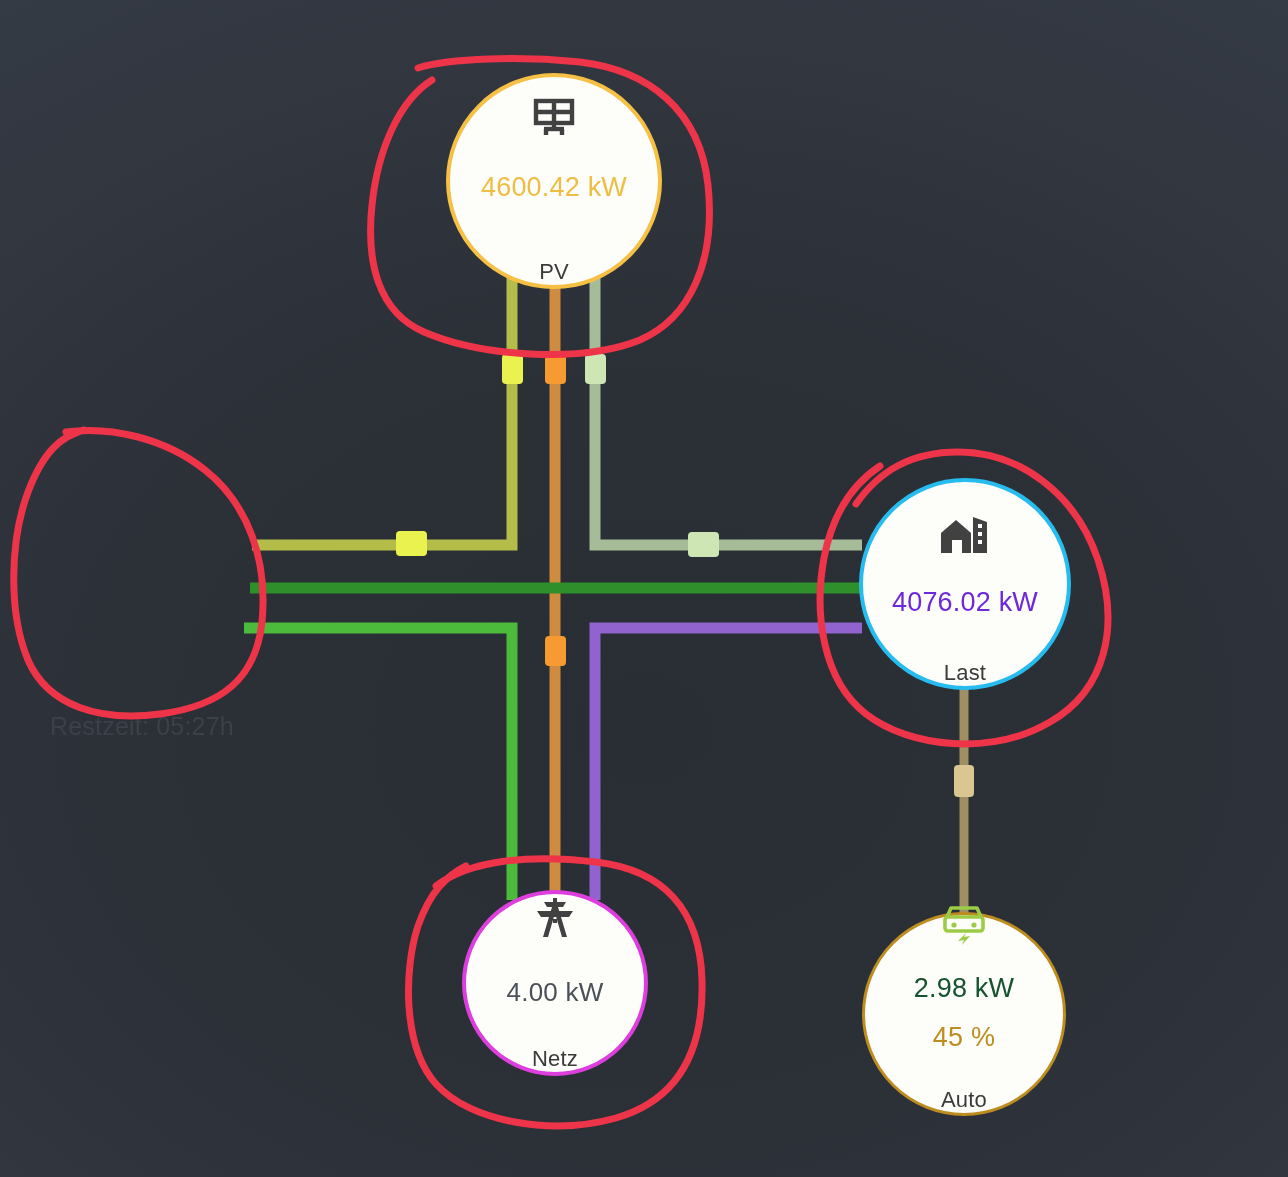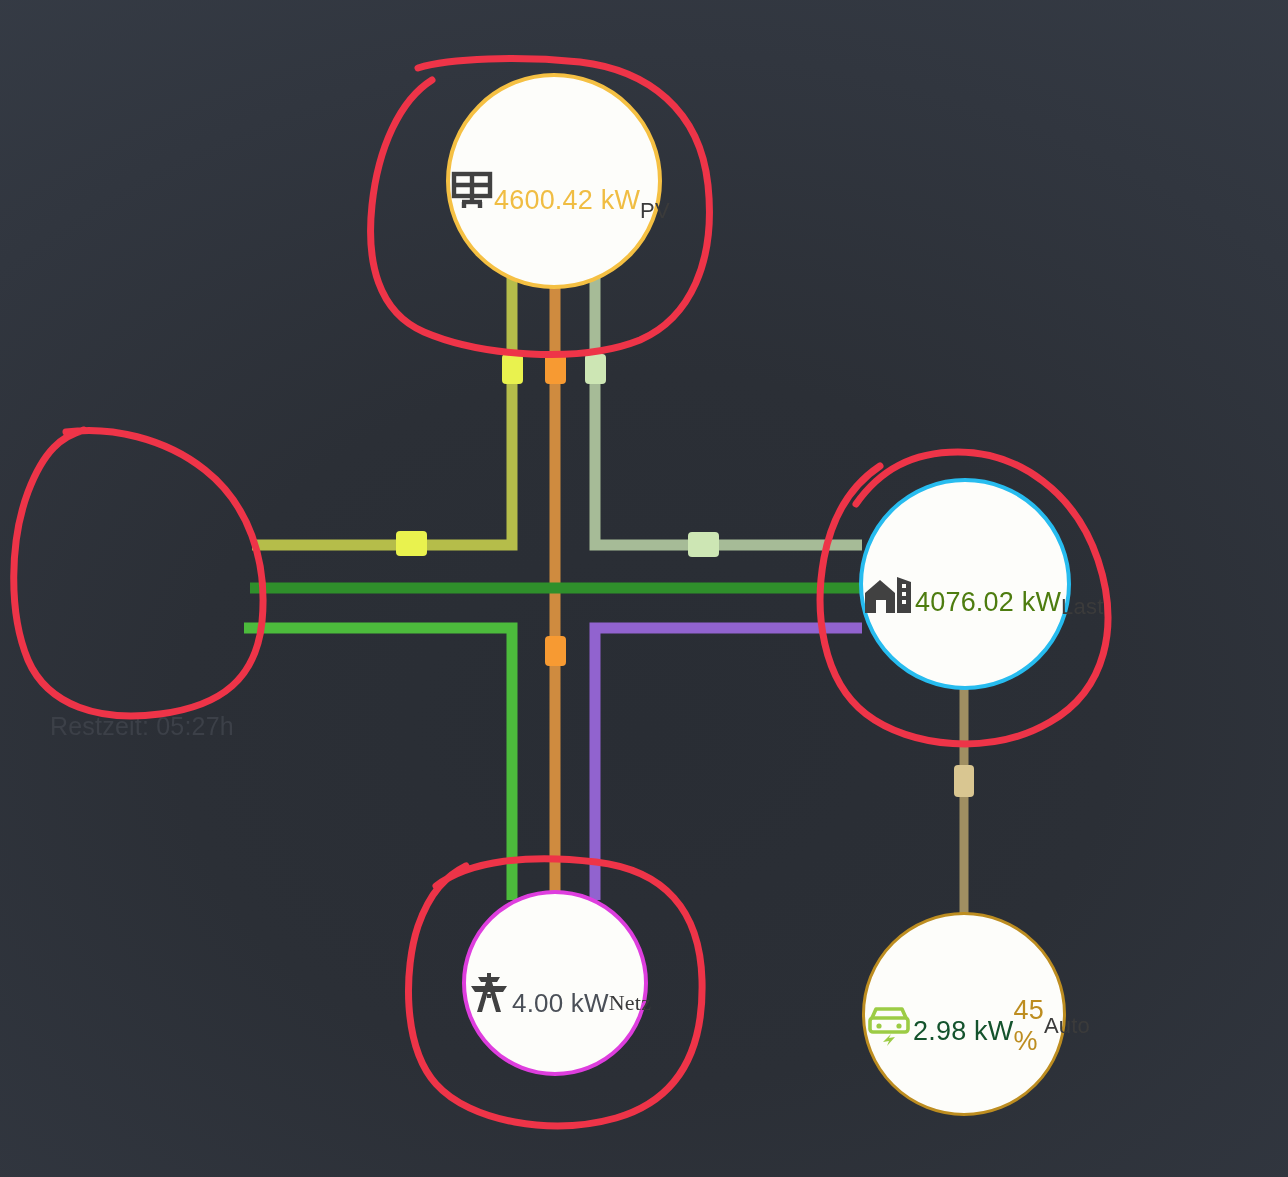--- a/index.html
+++ b/index.html
@@ -23,23 +23,25 @@
     width: 1288px;
     height: 1177px;
   }
   
   .node {
     position: absolute;
     border-radius: 50%;
     background: #fdfdfa;
     box-sizing: border-box;
     display: flex;
+    flex-direction: column;
     align-items: center;
-    justify-content: space-between;
+    justify-content: flex-end;
     z-index: 5;
+    gap: 16px;
   }
   .node .nicon {
     display: block;
     line-height: 0;
   }
   .node .nval {
     font-size: 27px;
     letter-spacing: 0.2px;
     white-space: nowrap;
   }
@@ -71,41 +73,41 @@
   #node-batt .nval { color: #9ccc45; margin-top: 14px; }
   #node-batt .npct { color: #9ccc45; margin-top: 2px; }
   #node-batt .nlabel { margin-top: 2px; }
   
   #node-last {
     left: 859px; top: 478px;
     width: 212px; height: 212px;
     border: 4px solid #27bcef;
     padding-top: 20px;
   }
-  #node-last .nval { color: #4d7c0f; margin-top: 16px; }
+  #node-last .nval { color: #6d28d9; margin-top: 16px; }
   #node-last .nlabel { margin-top: 26px; }
   
   #node-netz {
     left: 462px; top: 890px;
     width: 186px; height: 186px;
     border: 4px solid #de3ede;
     padding-top: 18px;
   }
   #node-netz .nval { color: #4b5058; font-size: 26px; margin-top: 22px; }
-  #node-netz .nlabel { margin-top: 22px; font-family: Liberation Serif, serif; }
+  #node-netz .nlabel { margin-top: 22px; }
   
   #node-auto {
     left: 862px; top: 912px;
     width: 204px; height: 204px;
     border: 3px solid #bd8d20;
     padding-top: 22px;
   }
   #node-auto .nval { color: #14532d; margin-top: 12px; }
   #node-auto .npct { color: #bd8d20; margin-top: 2px; }
-  #node-auto .nlabel { margin-top: 2px; }
+  #node-auto .nlabel { margin-top: 18px; }
 
   
   #restzeit {
     position: absolute;
     left: 50px; top: 712px;
     font-size: 25px;
     color: #3c4048;
     letter-spacing: 0.2px;
     z-index: 6;
     white-space: nowrap;

